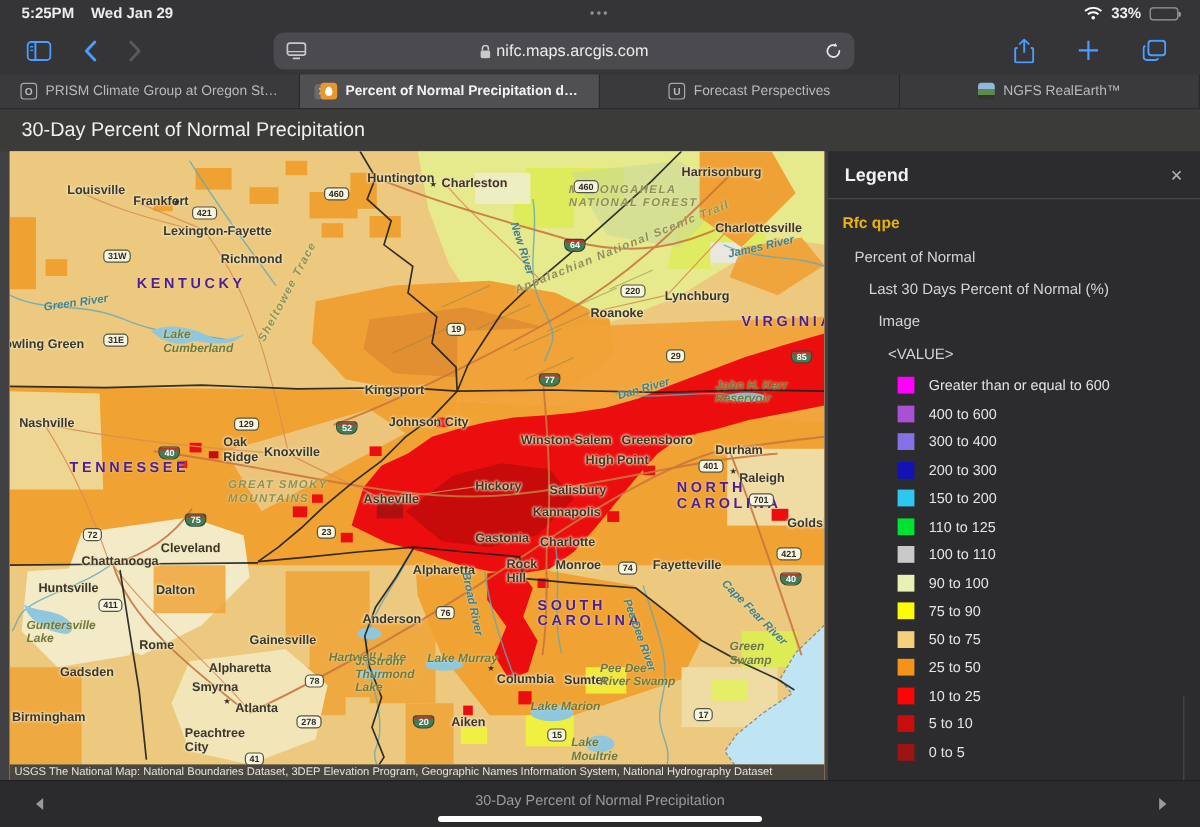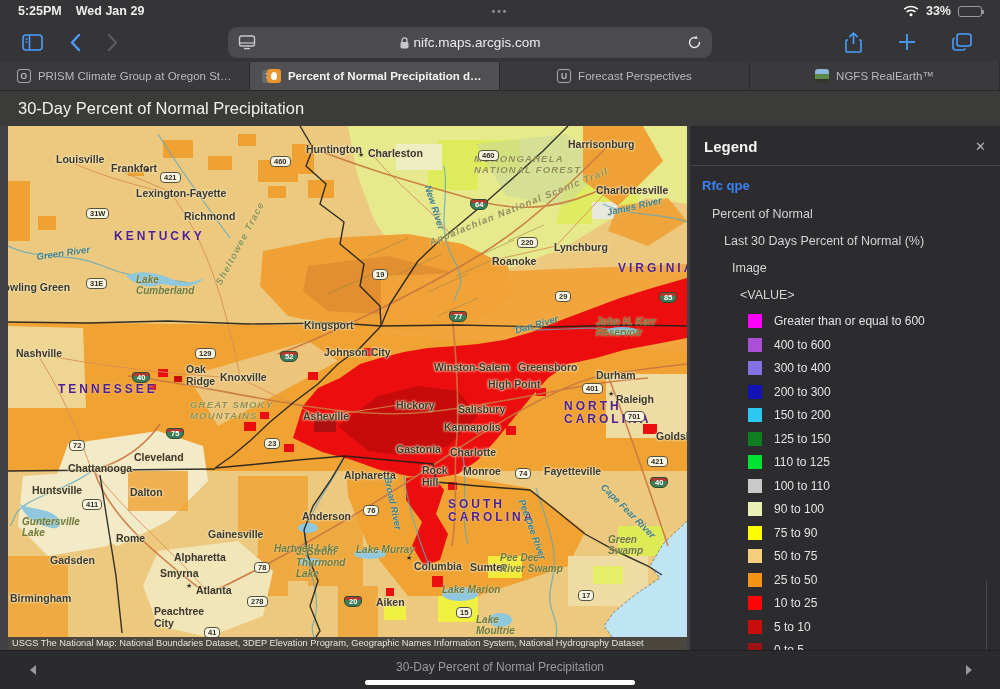--- a/index.html
+++ b/index.html
@@ -68,21 +68,21 @@
   .attribution { position:absolute; left:0; bottom:0; width:100%; height:13px; background:rgba(52,52,54,0.88);
     color:#e3e3e3; font-size:9.3px; line-height:13px; padding-left:4px; white-space:nowrap; overflow:hidden; }
 
   
   .legend-panel { margin-left:3px; width:310px; height:524px; background:#2c2c2e; position:relative; overflow:hidden; }
   .legend-head { display:flex; align-items:center; padding:12px 14px 10px; }
   .legend-title { color:#f2f2f2; font-size:15px; font-weight:700; }
   .legend-close { margin-left:auto; color:#b3b3b6; font-size:13px; cursor:pointer; }
   .legend-divider { height:1px; background:#47474a; margin:0 0 12px; }
   .legend-content { padding:0 10px; }
-  .lg-layer { color:#3b82f6; font-size:13px; font-weight:700; margin:4px 0 14px 2px; }
+  .lg-layer { color:#eab308; font-size:13px; font-weight:700; margin:4px 0 14px 2px; }
   .lg-sub   { color:#d4d4d6; font-size:12.5px; margin:0 0 13px 12px; }
   .lg-var   { color:#d4d4d6; font-size:12.5px; margin:0 0 13px 24px; }
   .lg-img   { color:#d4d4d6; font-size:12.5px; margin:0 0 13px 32px; }
   .lg-val   { color:#d4d4d6; font-size:12.5px; margin:0 0 12px 40px; }
   .lg-row { display:flex; align-items:center; gap:12px; margin:0 0 9.5px 48px; }
   .lg-swatch { width:14px; height:14px; flex:0 0 auto; }
   .lg-label { color:#e3e3e5; font-size:12px; }
   .legend-scroll-corner { position:absolute; right:0; bottom:0; width:14px; height:70px; border-left:1px solid #4a4a4d; }
 
   
@@ -471,21 +471,21 @@
           <span class="ml ml-shield" style="left: 616px; top: 285px;">701</span>
           <span class="ml ml-shield" style="left: 639px; top: 330px;">421</span>
           <span class="ml ml-shield" style="left: 246px; top: 436px;">78</span>
           <span class="ml ml-shield" style="left: 239px; top: 470px;">278</span>
           <span class="ml ml-shield" style="left: 196px; top: 501px;">41</span>
           <span class="ml ml-shield" style="left: 448px; top: 481px;">15</span>
           <span class="ml ml-shield" style="left: 570px; top: 464px;">17</span>
           <span class="ml ml-ishield" style="left: 462px; top: 73px;">64</span>
           <span class="ml ml-ishield" style="left: 272px; top: 225px;">52</span>
           <span class="ml ml-ishield" style="left: 124px; top: 246px;">40</span>
-          <span class="ml ml-ishield" style="left: 146px; top: 302px; margin-left: 12px;">75</span>
+          <span class="ml ml-ishield" style="left: 146px; top: 302px;">75</span>
           <span class="ml ml-ishield" style="left: 441px; top: 185px;">77</span>
           <span class="ml ml-ishield" style="left: 651px; top: 166px;">85</span>
           <span class="ml ml-ishield" style="left: 642px; top: 351px;">40</span>
           <span class="ml ml-ishield" style="left: 336px; top: 470px;">20</span>
         </div>
       <div class="attribution">USGS The National Map: National Boundaries Dataset, 3DEP Elevation Program, Geographic Names Information System, National Hydrography Dataset</div>
     </div>
 
     <div class="legend-panel">
       <div class="legend-head">
@@ -514,24 +514,20 @@
             </div>
             <div class="lg-row">
               <span class="lg-swatch" style="background: rgb(18, 18, 181);"></span>
               <span class="lg-label">200 to 300</span>
             </div>
             <div class="lg-row">
               <span class="lg-swatch" style="background: rgb(46, 199, 242);"></span>
               <span class="lg-label">150 to 200</span>
             </div>
             <div class="lg-row">
-              <span class="lg-swatch" style="background: rgb(14, 126, 31);"></span>
-              <span class="lg-label">125 to 150</span>
-            </div>
-            <div class="lg-row">
               <span class="lg-swatch" style="background: rgb(0, 226, 49);"></span>
               <span class="lg-label">110 to 125</span>
             </div>
             <div class="lg-row">
               <span class="lg-swatch" style="background: rgb(201, 201, 201);"></span>
               <span class="lg-label">100 to 110</span>
             </div>
             <div class="lg-row">
               <span class="lg-swatch" style="background: rgb(234, 240, 179);"></span>
               <span class="lg-label">90 to 100</span>

